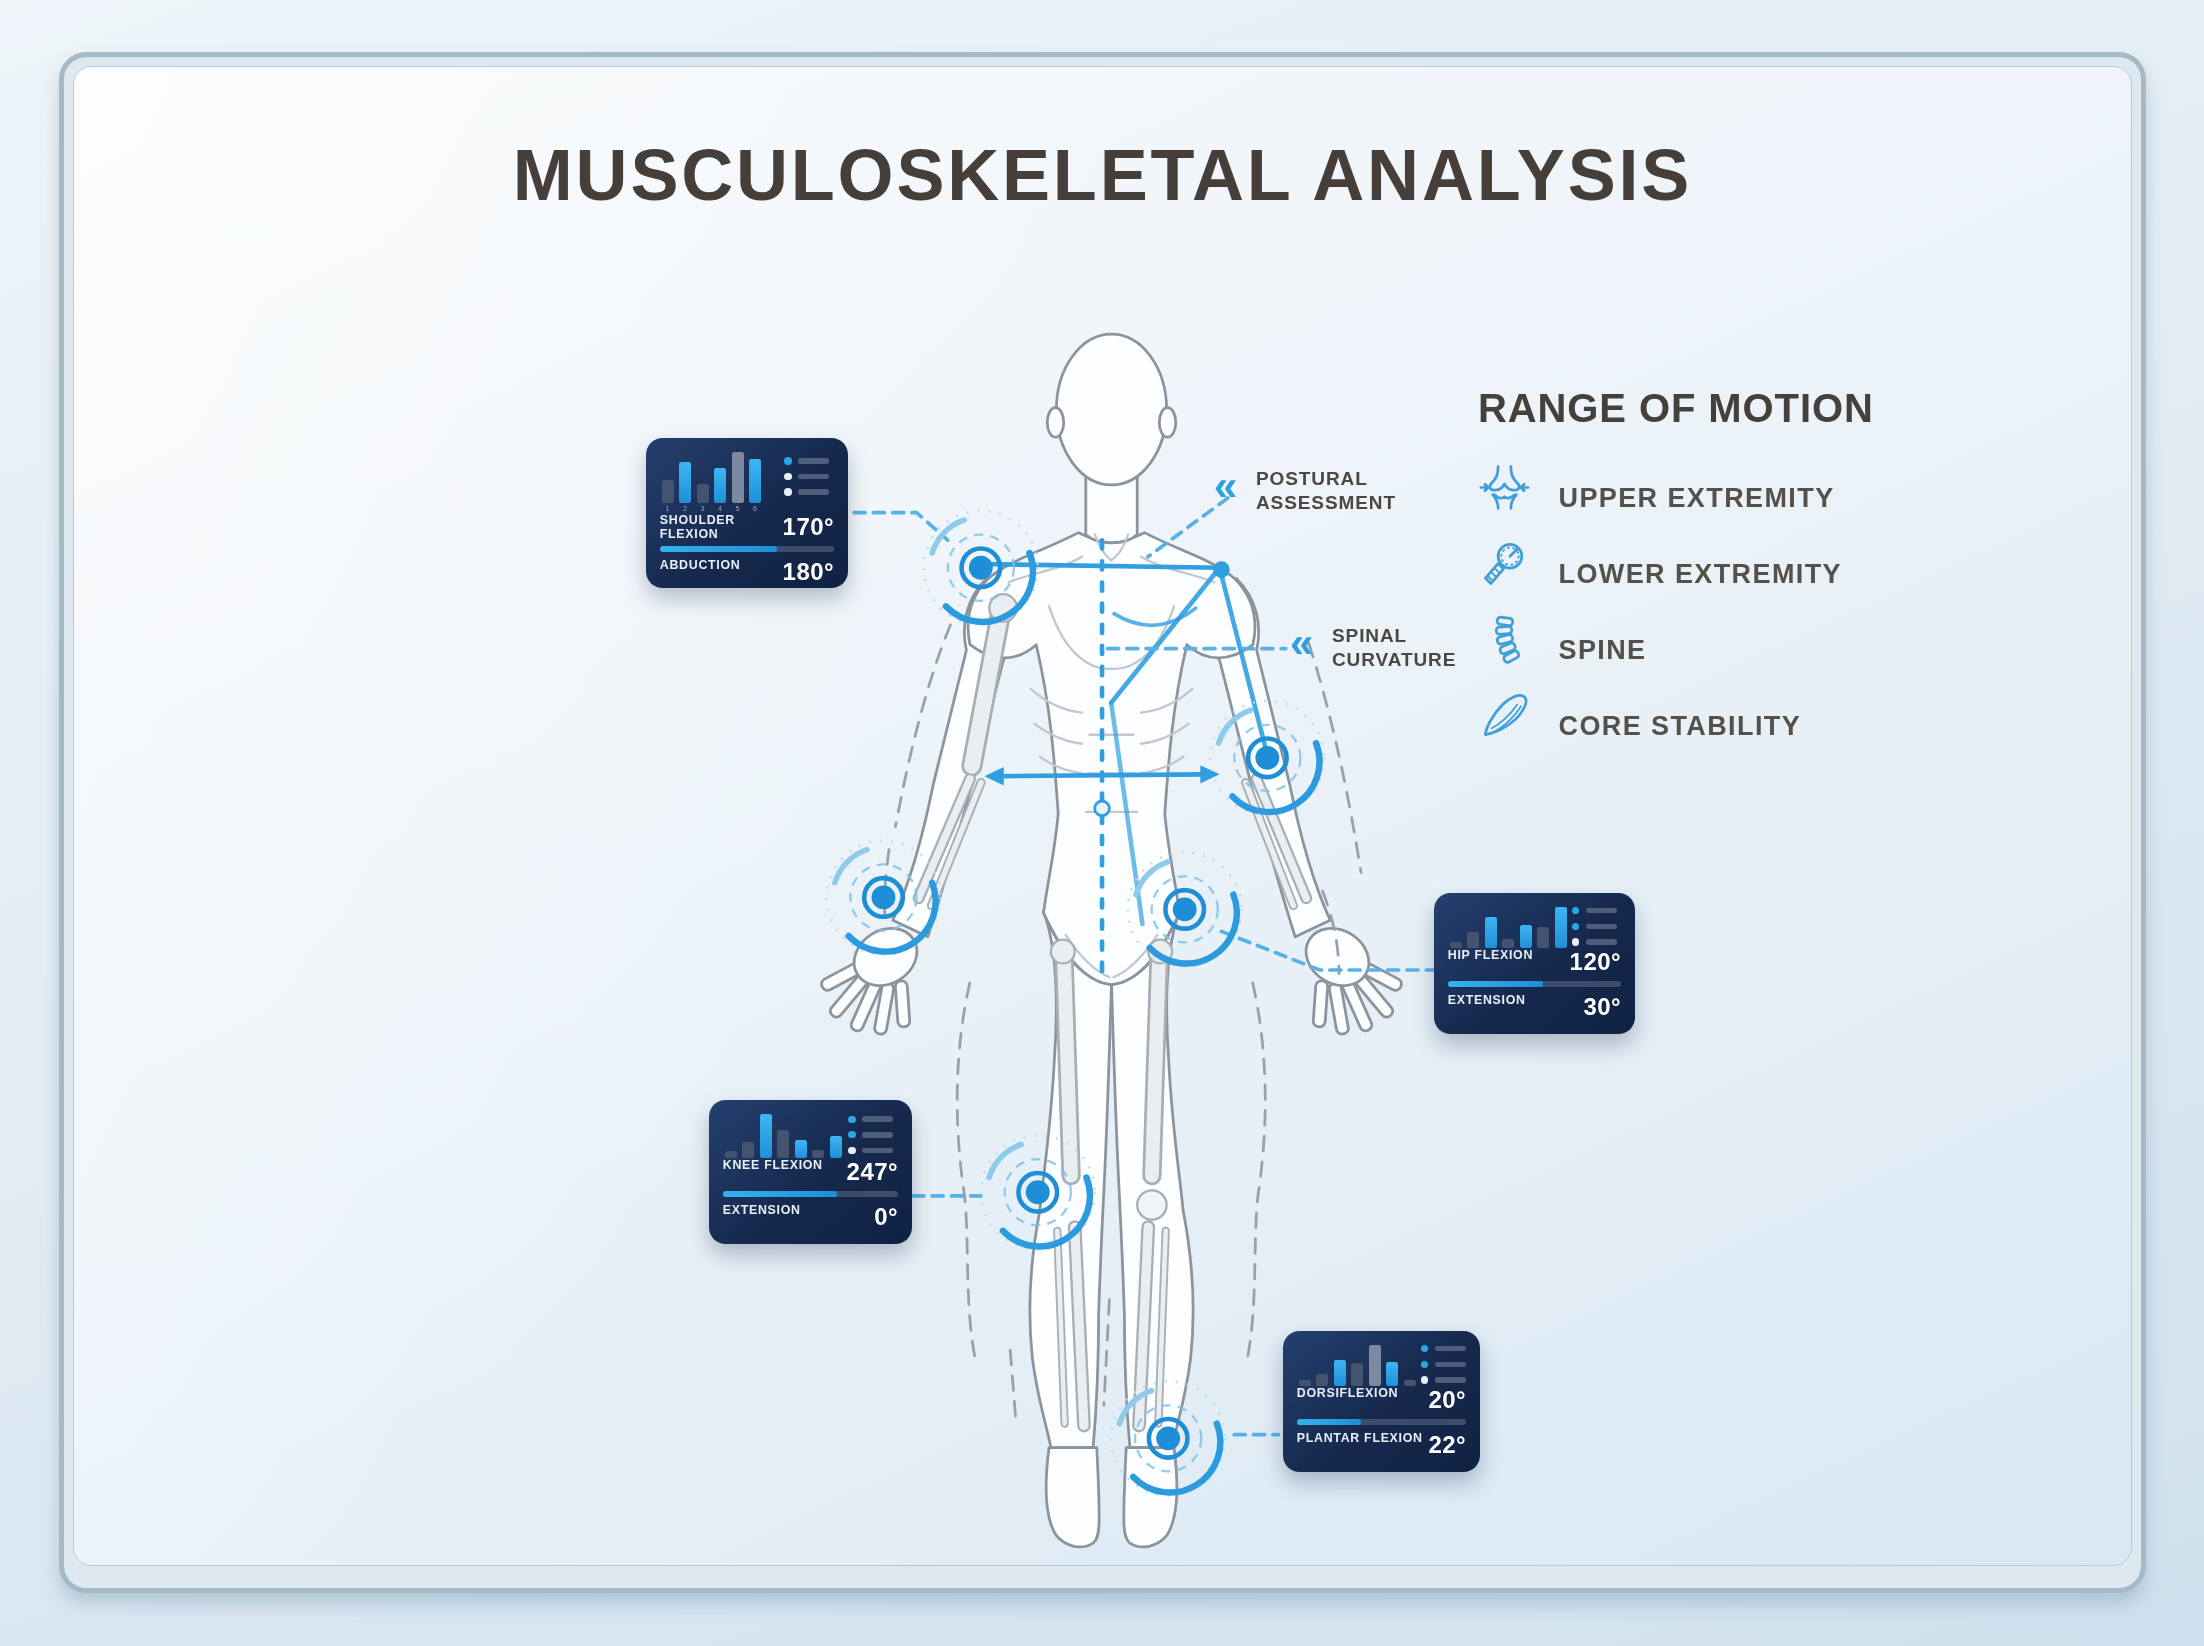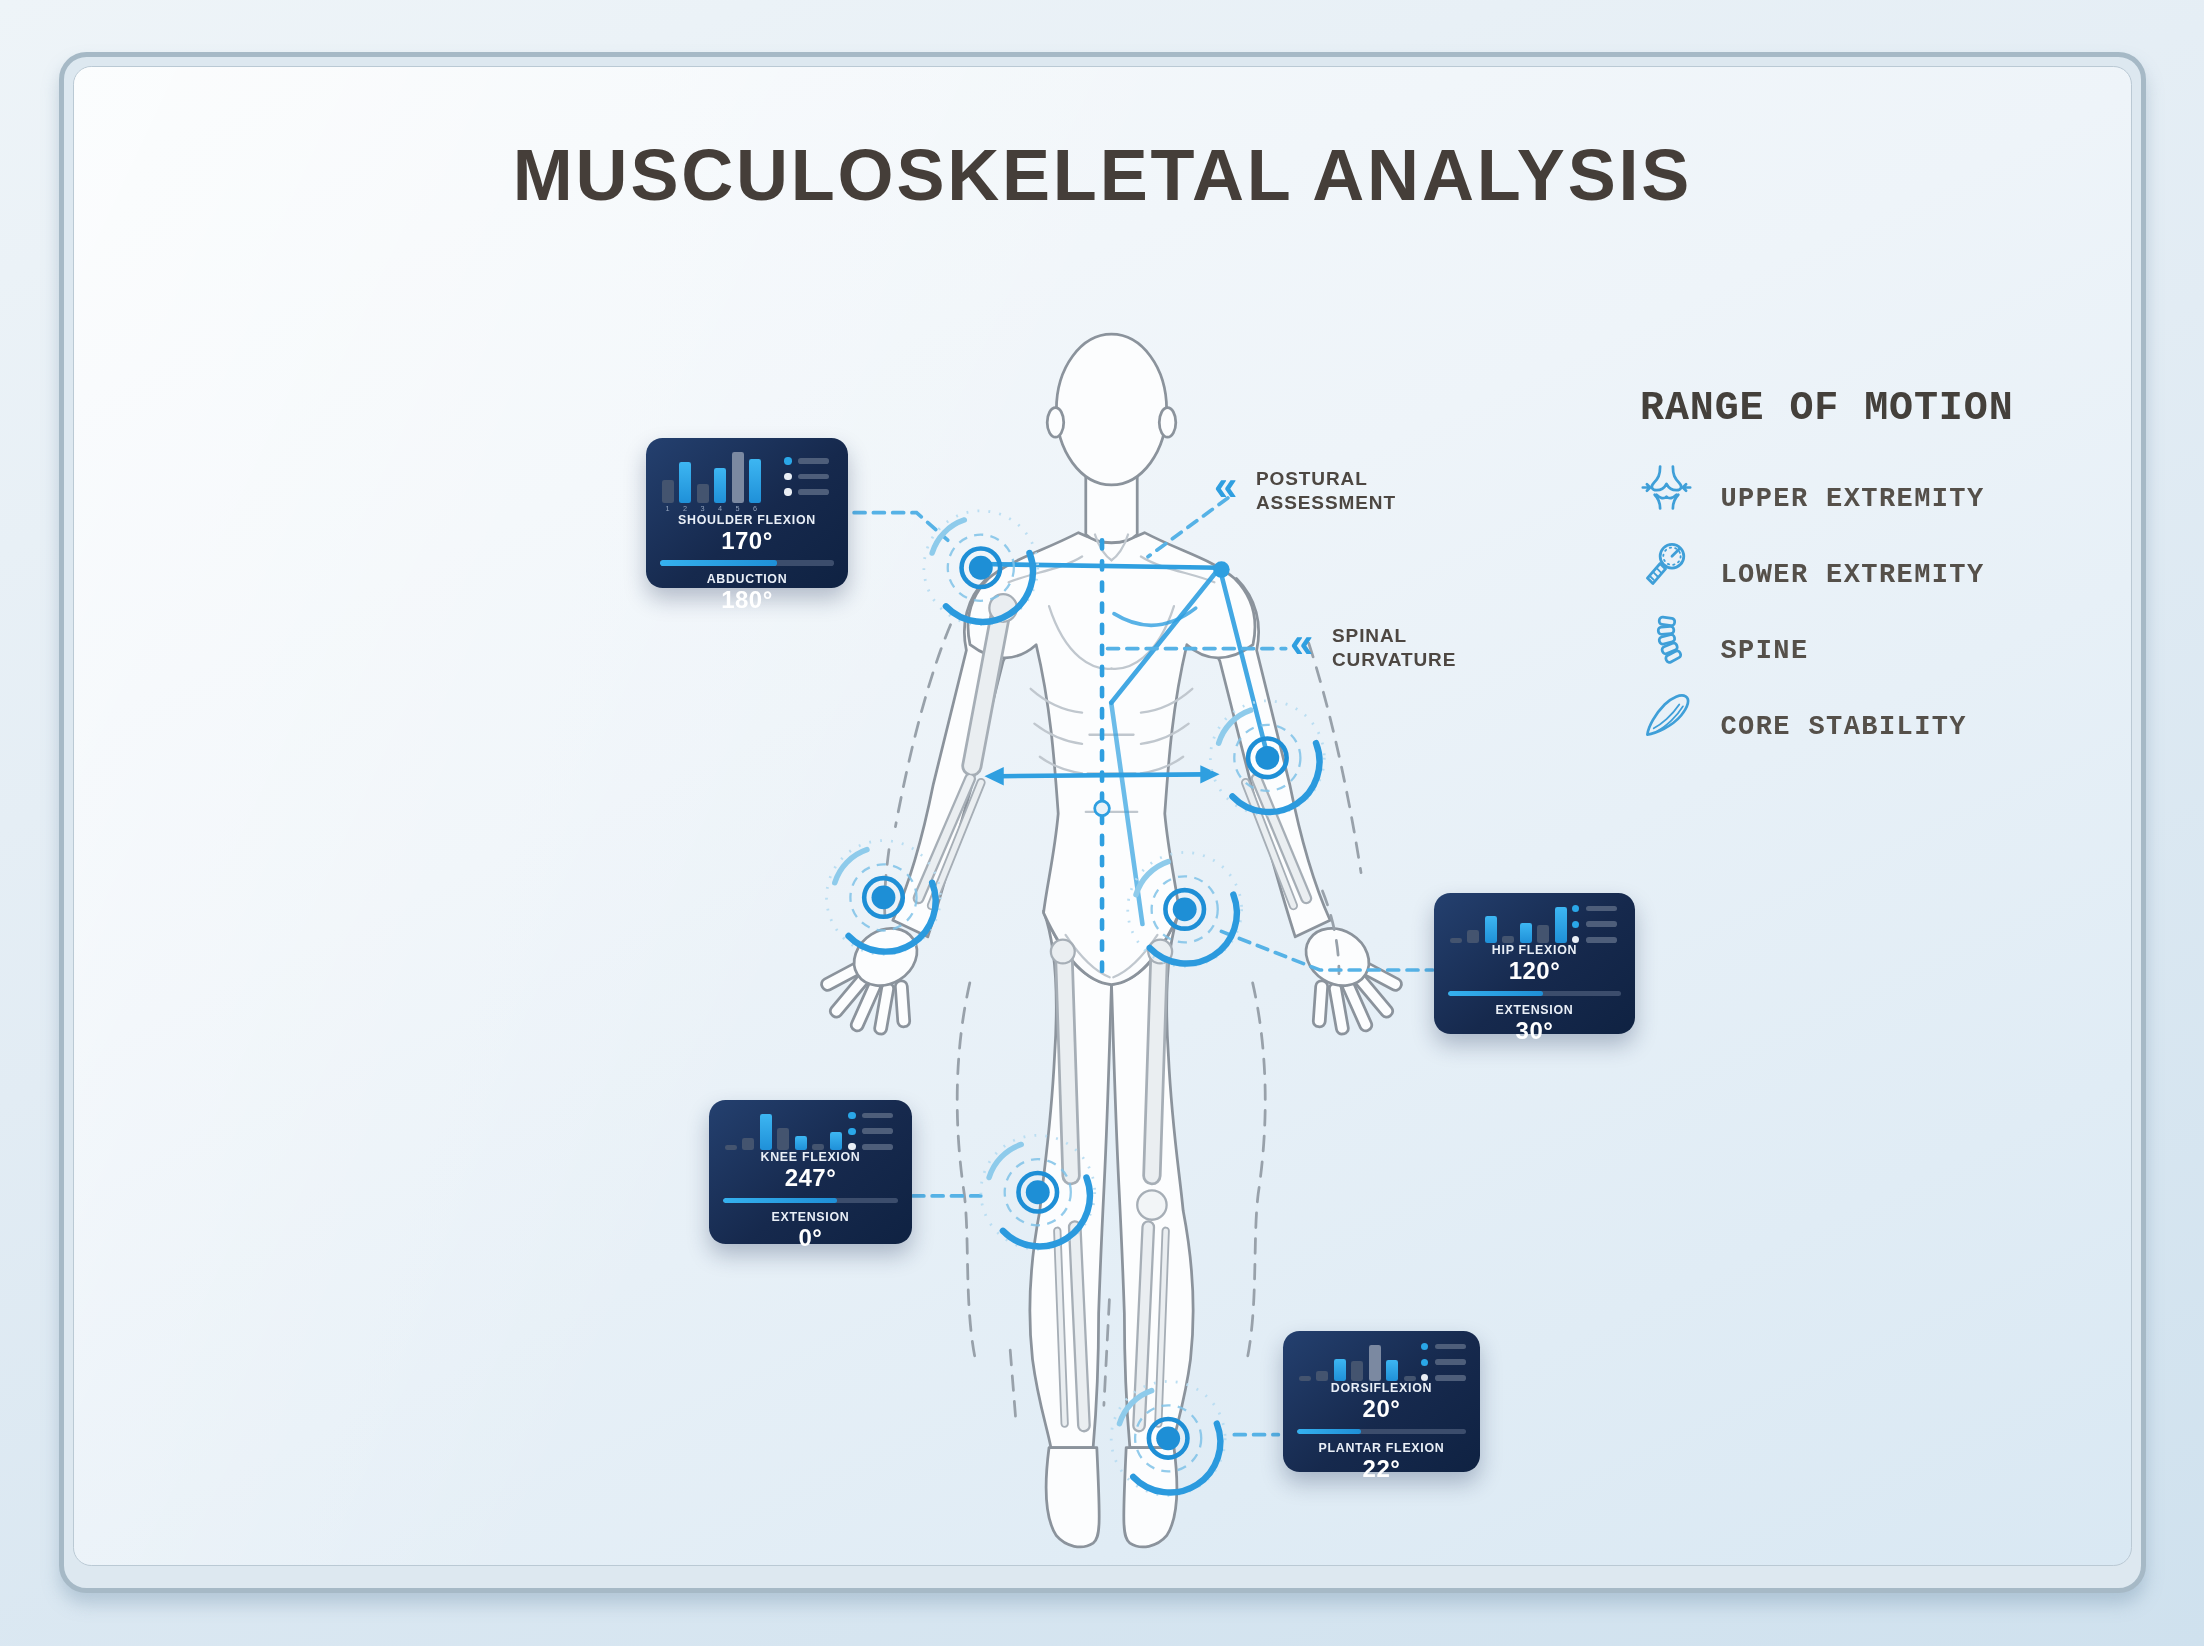--- a/index.html
+++ b/index.html
@@ -30,21 +30,21 @@
   }
   
   .body-svg{position:absolute;left:790px;top:303px;width:643px;height:1286px;}
   .annot-svg{position:absolute;left:0;top:0;width:2205px;height:1647px;pointer-events:none;}
   
   .callout{position:absolute;color:#4d4742;font-weight:800;font-size:19px;line-height:1.25;letter-spacing:0.9px;}
   .callout .chev{position:absolute;color:#2f9fe0;font-size:42px;font-weight:700;line-height:1;top:-1.8px;left:-42px;}
   .callout-postural{left:1256px;top:467px;}
   .callout-spinal{left:1332px;top:624px;}
   
-  .legend{position:absolute;left:1640px;top:386px;width:551px;font-family:Liberation Mono, monospace;}
+  .legend{position:absolute;left:1478px;top:386px;width:551px;}
   .legend-title{font-size:40px;font-weight:800;letter-spacing:0.9px;color:#44403b;margin:0 0 26px 0;}
   .legend-row{display:flex;align-items:flex-end;height:57px;margin-bottom:19px;}
   .legend-icon{width:53px;height:53px;flex:0 0 53px;display:flex;align-items:center;justify-content:center;}
   .legend-icon svg{width:51px;height:51px;stroke:#3f9fd8;fill:none;stroke-width:3;stroke-linecap:round;stroke-linejoin:round;}
   .legend-label{margin-left:27.5px;font-size:27px;font-weight:700;letter-spacing:1.4px;color:#55504a;}
   
   .card{
     position:absolute;box-sizing:border-box;border-radius:16.5px;color:#fff;
     background:linear-gradient(140deg,#24406f 0%,#16294d 55%,#0f2242 100%);
     box-shadow:0 11px 22px rgba(20,40,80,.28);
@@ -61,21 +61,21 @@
   .bar.dim{background:#44546f;}
   .bar.light{background:#7b89a1;}
   .mini-legend{width:50px;display:flex;flex-direction:column;justify-content:center;gap:8.3px;}
   .mlrow{display:flex;align-items:center;gap:6.4px;}
   .mldot{width:7.3px;height:7.3px;border-radius:50%;}
   .mldot.accent{background:#2aa7e8;}
   .mldot.white{background:#e9eef5;}
   .mldash{height:5.5px;width:31px;border-radius:2.8px;background:#4e5e7a;}
   .ticks{display:flex;gap:5.5px;padding-left:1.8px;margin-top:0.9px;}
   .ticks span{width:12px;text-align:center;font-size:7.3px;color:#93a3bd;}
-  .metric{display:flex;justify-content:space-between;align-items:center;flex-direction:column;}
+  .metric{display:flex;justify-content:space-between;align-items:flex-start;}
   .mlabel{font-size:12.4px;font-weight:700;letter-spacing:0.7px;color:#e9effiff;color:#e9eff7;}
   .mvalue{font-size:24px;font-weight:800;letter-spacing:0.5px;}
   .progress{height:5.5px;border-radius:2.8px;background:#3c4d6c;margin:5.5px 0 6.4px 0;overflow:hidden;}
   .progress .fill{height:100%;border-radius:2.8px;background:linear-gradient(90deg,#35b1ef,#1f8fd6);}
 </style>
 </head>
 <body>
 
 <div class="stage">
 

